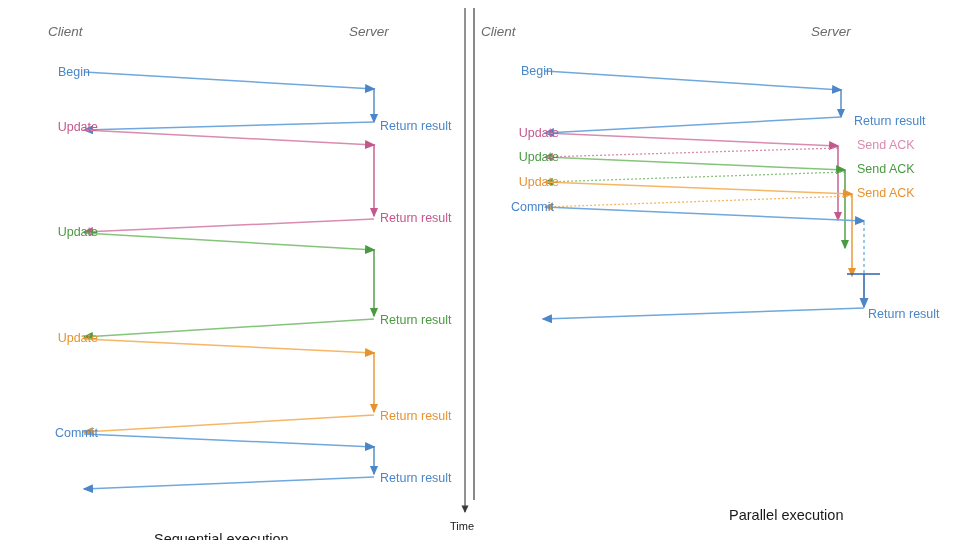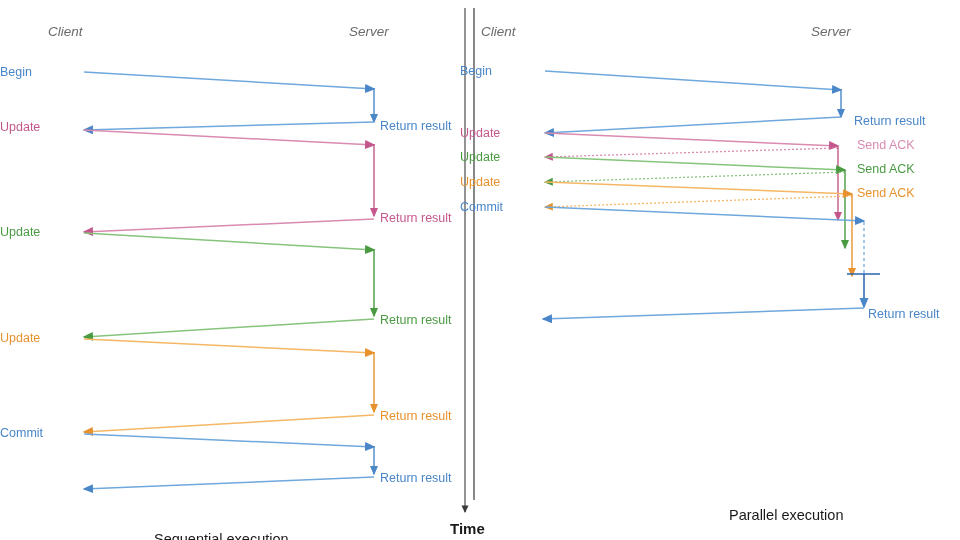--- a/index.html
+++ b/index.html
@@ -2,22 +2,22 @@
 <html><head>
 <meta charset="utf-8">
 <style>
   html,body{margin:0;padding:0;background:#ffffff;}
   body{width:960px;height:540px;overflow:hidden;font-family:"Liberation Sans",sans-serif;}
   #stage{position:relative;width:960px;height:512px;background:#fff;}
   svg.layer{position:absolute;left:0;top:0;width:960px;height:540px;}
   .lbl{position:absolute;font-family:"Liberation Sans",sans-serif;font-size:12.5px;white-space:nowrap;text-align:center;}
   .actor{position:absolute;font-family:"Liberation Sans",sans-serif;font-style:italic;font-size:13.5px;color:#6b6b6b;white-space:nowrap;}
   .caption{position:absolute;font-family:"Liberation Sans",sans-serif;font-size:14.5px;color:#1a1a1a;white-space:nowrap;}
-  .timelbl{position:absolute;font-family:"Liberation Sans",sans-serif;font-size:15px;color:#1a1a1a;white-space:nowrap;font-weight:bold;}
-  .r{text-align:left;}
+  .timelbl{position:absolute;font-family:"Liberation Sans",sans-serif;font-size:11px;color:#1a1a1a;white-space:nowrap;}
+  .r{text-align:right;padding-left:16px;}
 </style>
 </head>
 <body>
 
 <div id="stage">
 
   <svg class="layer" viewBox="0 0 960 540">
     <defs>
       <marker id="ar-blue" markerWidth="7" markerHeight="7" refX="6" refY="3" orient="auto">
           <path d="M0,0 L7,3 L0,6 z" fill="#4a86c8"></path>

